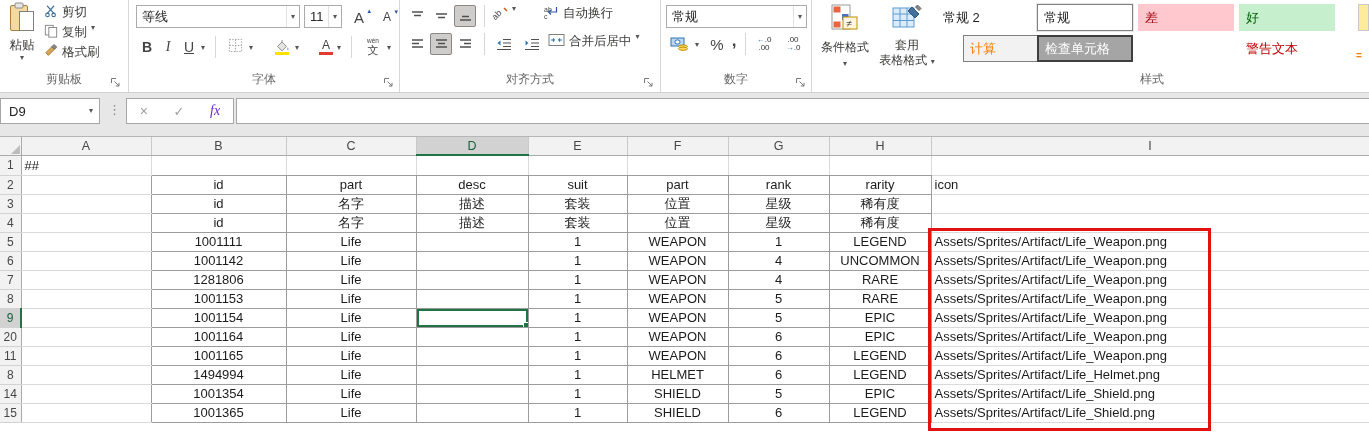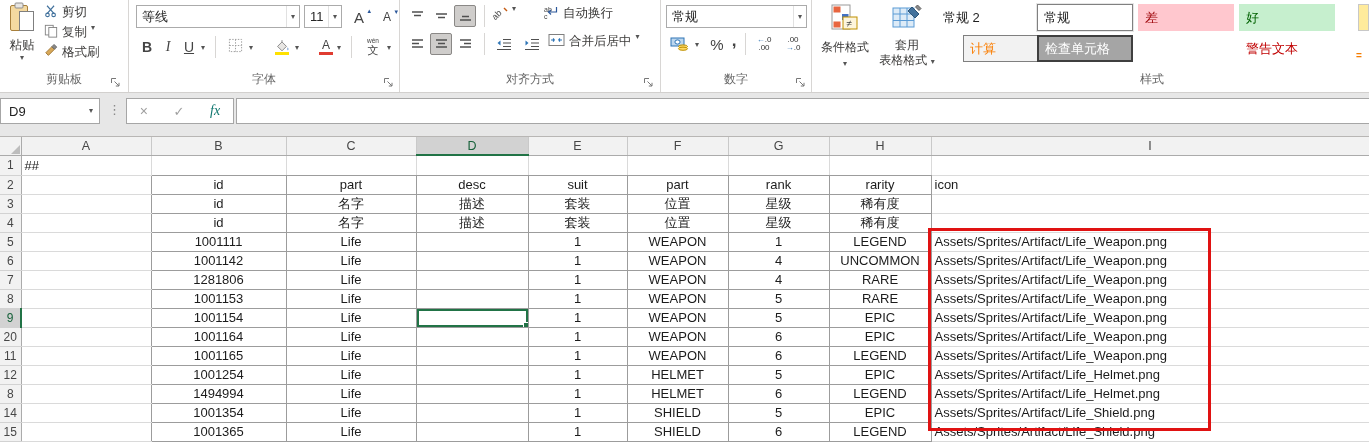--- a/index.html
+++ b/index.html
@@ -61,21 +61,21 @@
 
   
   .fbar { position:absolute; left:0; top:93px; width:1369px; height:44px; background:#e7e7e7; border-bottom:1px solid #b8b6b4; }
   .namebox { position:absolute; left:0; top:5px; width:100px; height:26px; background:#fff; border:1px solid #a6a6a6; display:flex; align-items:center; font-size:13px; color:#222; }
   .namebox .val { flex:1; padding-left:8px; }
   .namebox .caret { padding:0 6px; color:#555; }
   .fdots { position:absolute; left:108px; top:9px; color:#8a8a8a; font-size:13px; }
   .fxpanel { position:absolute; left:126px; top:5px; width:108px; height:26px; background:#fff; border:1px solid #a6a6a6; display:flex; align-items:center; justify-content:space-around; }
   .fxpanel .x { color:#9f9f9f; font-size:14px; }
   .fxpanel .ok { color:#9f9f9f; font-size:13px; }
-  .fxpanel .fx { font-family:"Liberation Serif","DejaVu Serif",serif; font-style:italic; font-size:14px; color:#0f766e; }
+  .fxpanel .fx { font-family:"Liberation Serif","DejaVu Serif",serif; font-style:italic; font-size:14px; color:#6d28d9; }
   .finput { position:absolute; left:236px; top:5px; width:1135px; height:26px; background:#fff; border:1px solid #a6a6a6; font-size:13px; padding-left:5px; }
 
   
   .sheet { position:absolute; left:0; top:137px; width:1369px; height:306px; overflow:hidden; background:#fff; }
   table.grid { border-collapse:collapse; table-layout:fixed; width:1369px; }
   table.grid th, table.grid td { padding:0 3px; overflow:hidden; white-space:nowrap; font-weight:normal; }
   tr.hdr { height:18px; }
   th.corner { background:#f2f2f2; border-right:1px solid #ababab; border-bottom:1px solid #ababab; position:relative; }
   .tri { position:absolute; right:1px; bottom:1px; width:0; height:0; border-left:9px solid transparent; border-bottom:9px solid #bdbdbd; }
   th.colhdr { background:#f2f2f2; border-right:1px solid #c9c9c9; border-bottom:1px solid #ababab; color:#474747; font-size:12.5px; text-align:center; }
@@ -541,32 +541,20 @@
           <td class="c bd">1001165</td>
           <td class="c bd">Life</td>
           <td class="c bd"></td>
           <td class="c bd">1</td>
           <td class="c bd">WEAPON</td>
           <td class="c bd">6</td>
           <td class="c bd">LEGEND</td>
           <td class="c left">Assets/Sprites/Artifact/Life_Weapon.png</td>
         </tr>
         <tr style="height:19px">
-          <th class="rowhdr">12</th>
-          <td class="c abd left"></td>
-          <td class="c bd">1001254</td>
-          <td class="c bd">Life</td>
-          <td class="c bd"></td>
-          <td class="c bd">1</td>
-          <td class="c bd">HELMET</td>
-          <td class="c bd">5</td>
-          <td class="c bd">EPIC</td>
-          <td class="c left">Assets/Sprites/Artifact/Life_Helmet.png</td>
-        </tr>
-        <tr style="height:19px">
           <th class="rowhdr">8</th>
           <td class="c abd left"></td>
           <td class="c bd">1494994</td>
           <td class="c bd">Life</td>
           <td class="c bd"></td>
           <td class="c bd">1</td>
           <td class="c bd">HELMET</td>
           <td class="c bd">6</td>
           <td class="c bd">LEGEND</td>
           <td class="c left">Assets/Sprites/Artifact/Life_Helmet.png</td>

